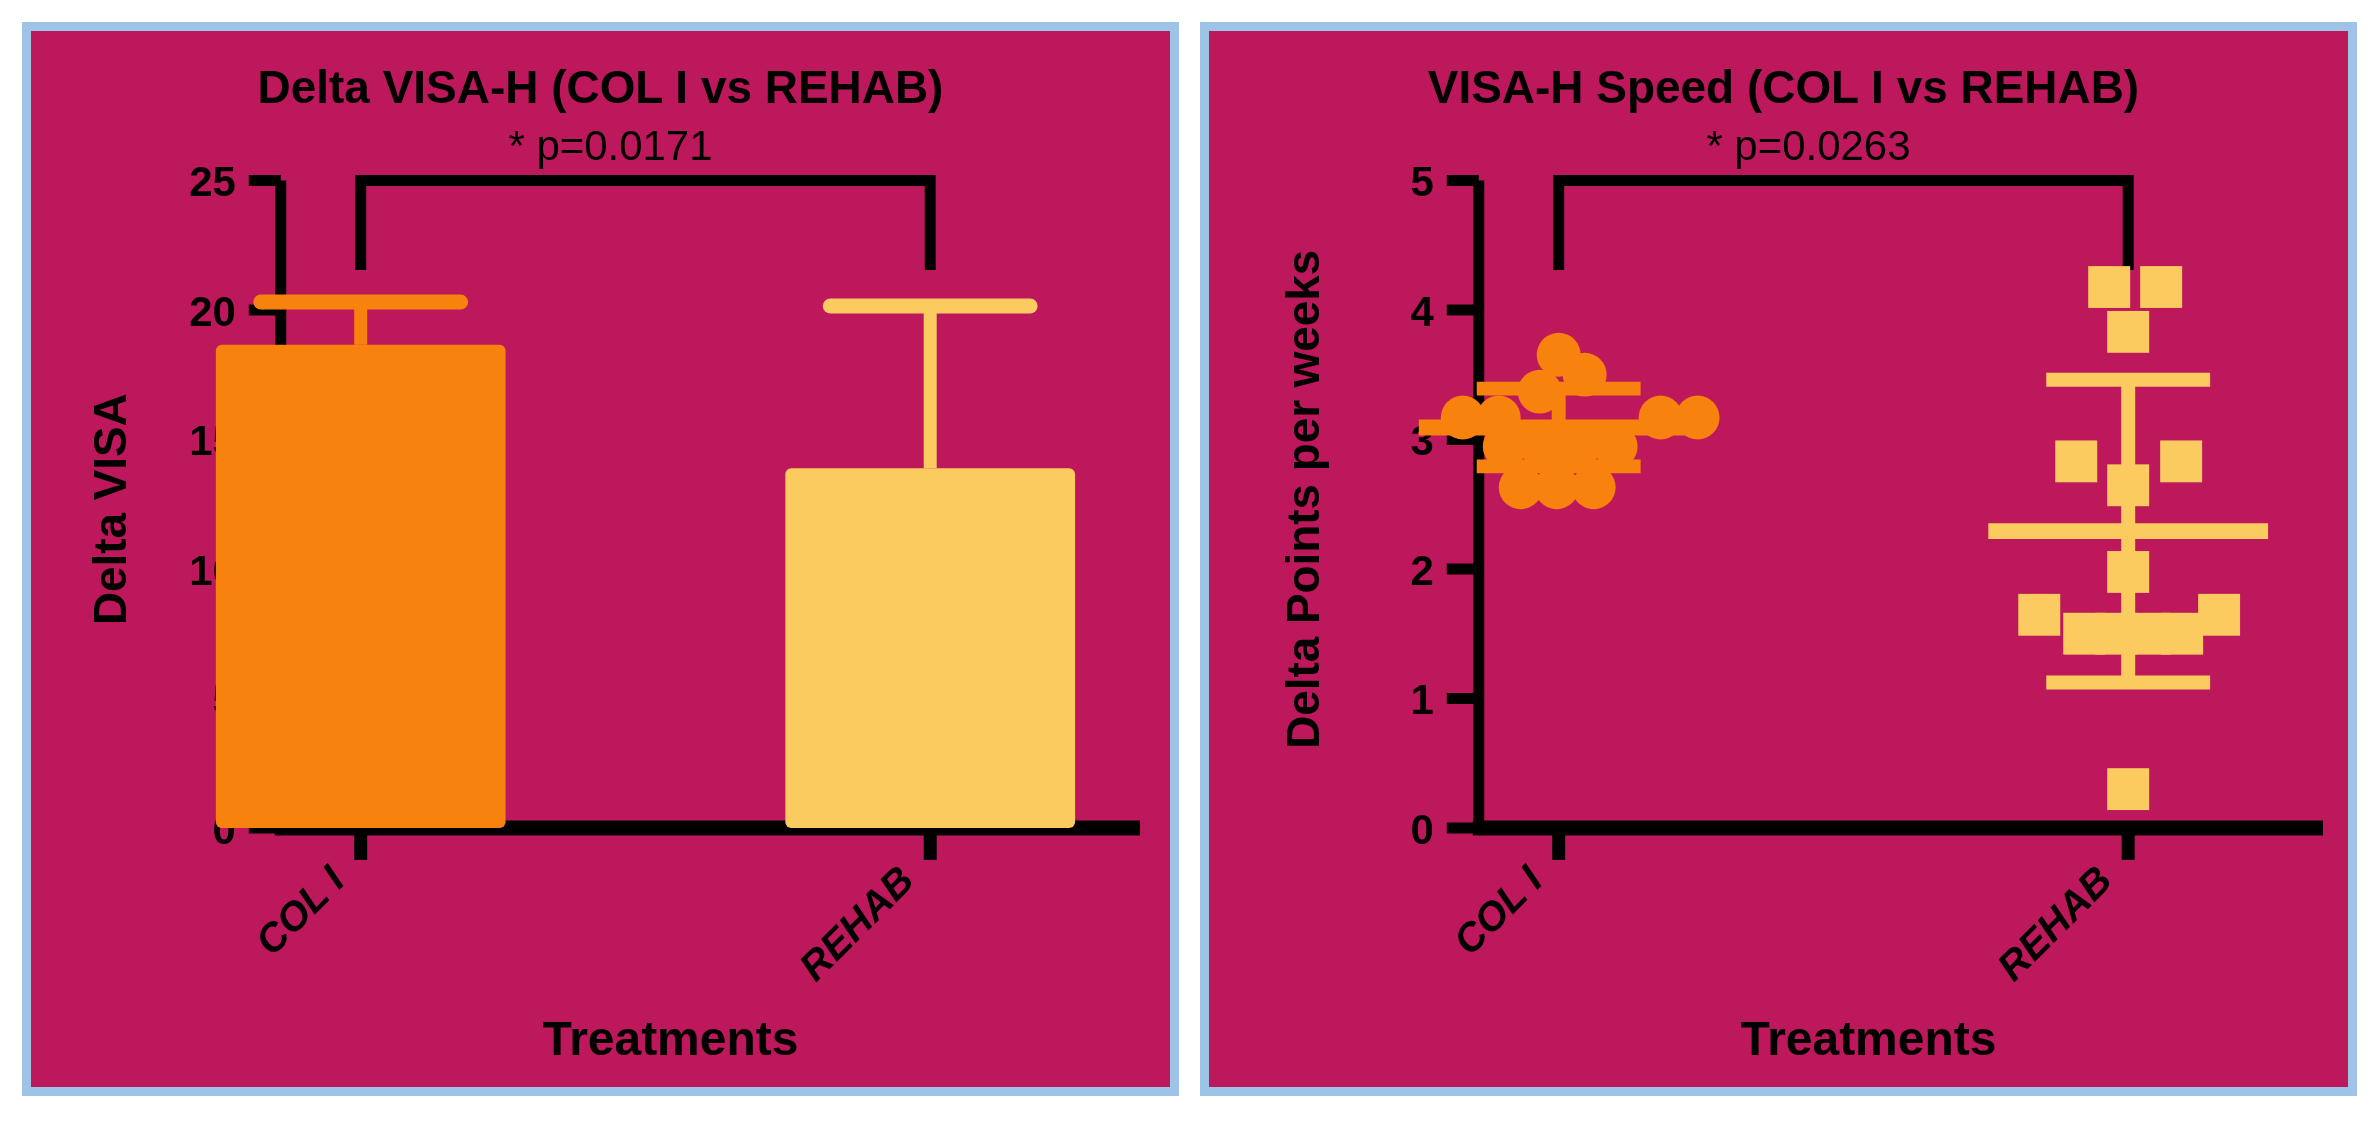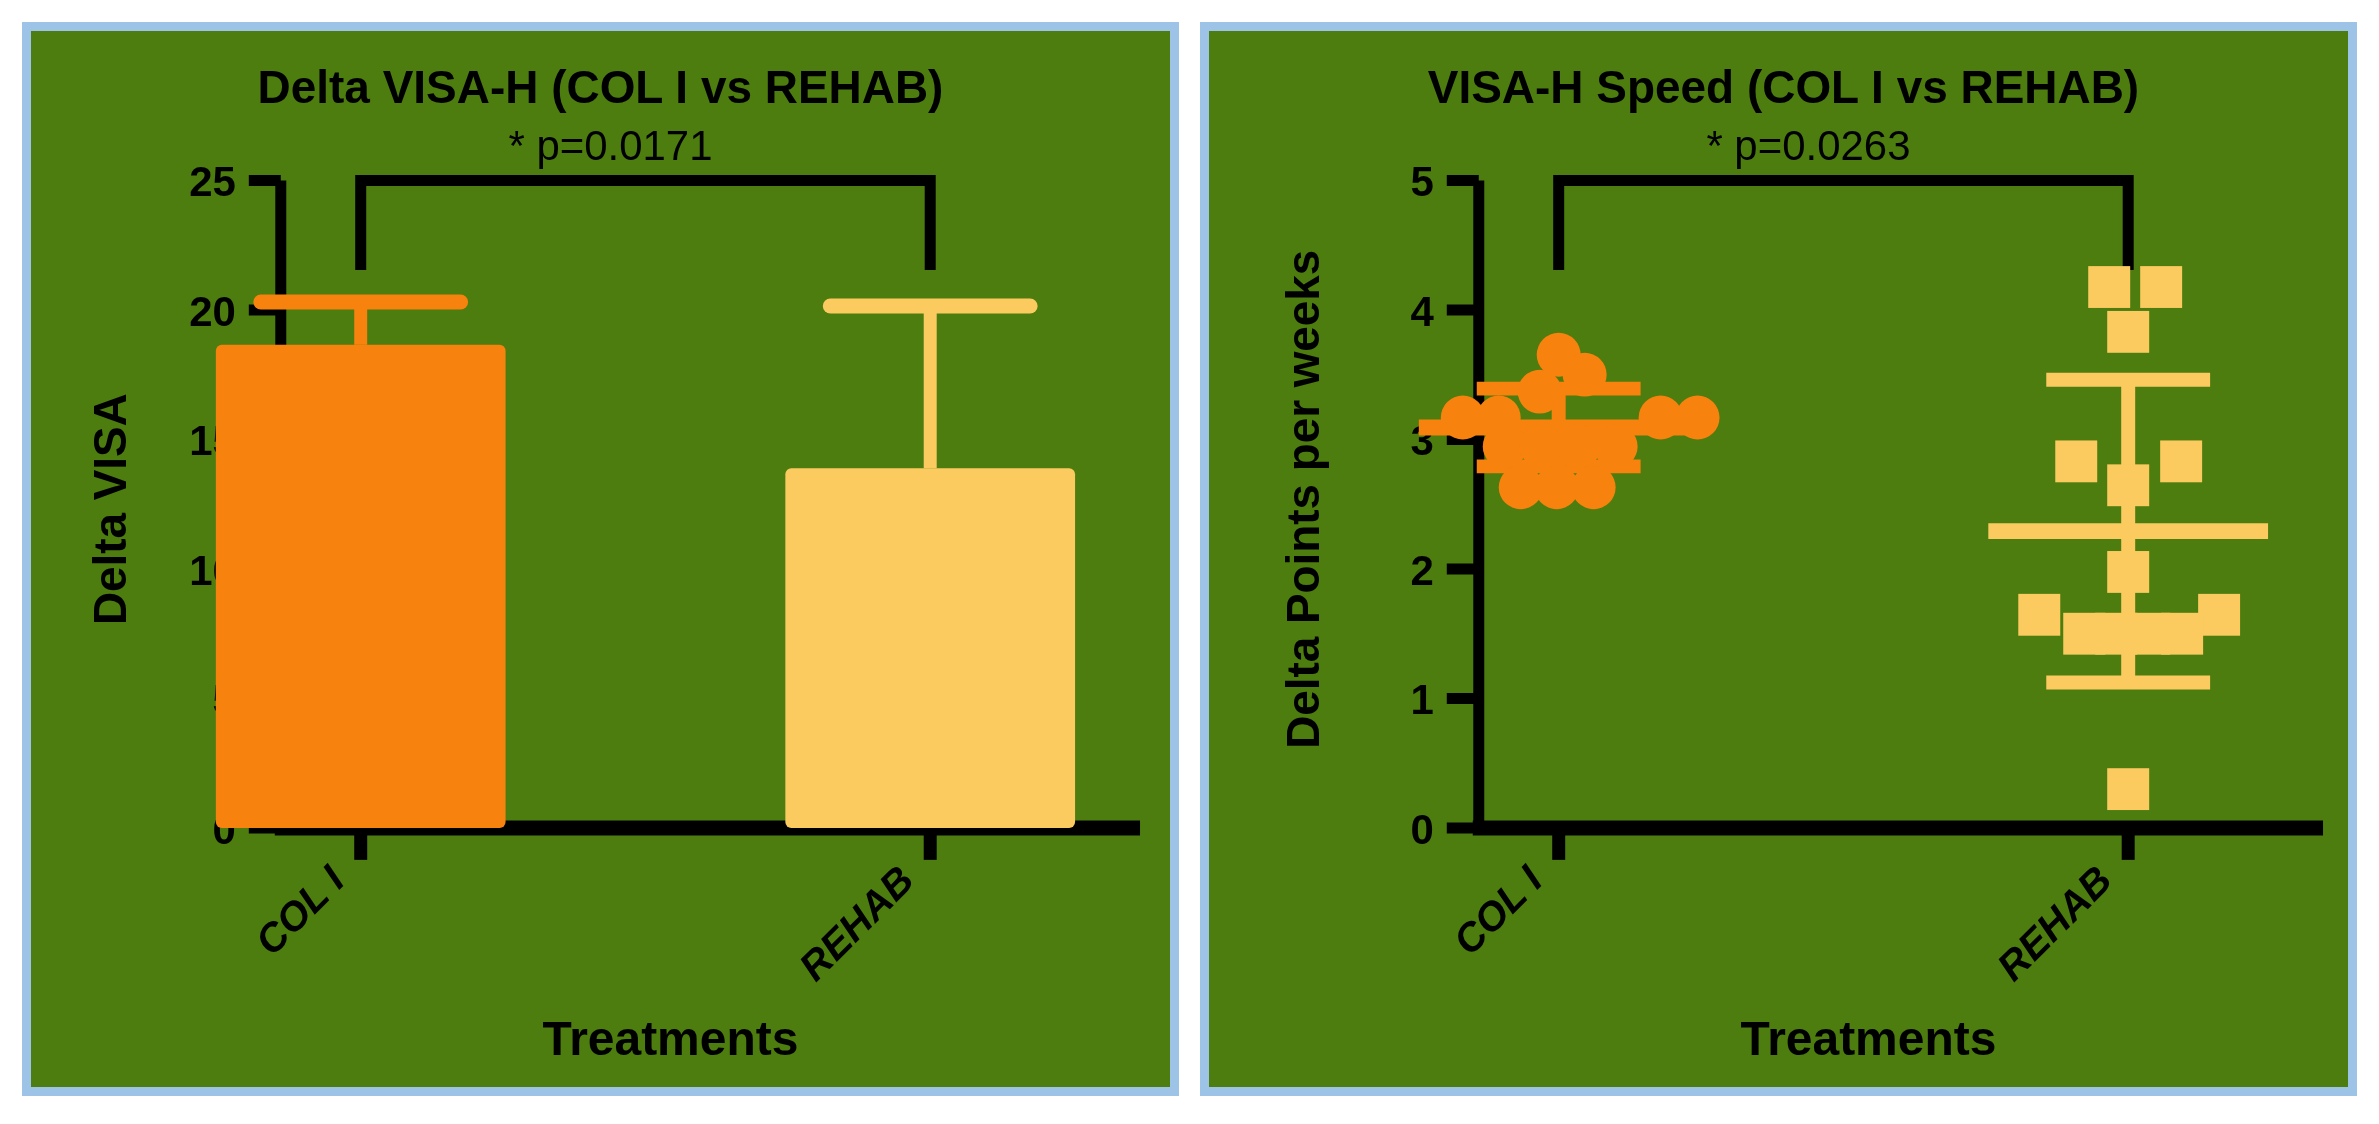--- a/index.html
+++ b/index.html
@@ -19,21 +19,21 @@
     display: flex;
     width: 2379px;
     height: 1124px;
     box-sizing: border-box;
     align-items: stretch;
   }
   .panel {
     position: relative;
     box-sizing: border-box;
     border: 9px solid #9dc3e6;
-    background: #4d7c0f;
+    background: #be185d;
     margin: 22px 14px 28px 22px;
     flex: 1 1 0;
   }
   .panel.right {
     margin: 22px 22px 28px 7px;
   }
   .plotwrap {
     position: absolute;
     inset: 0;
   }

